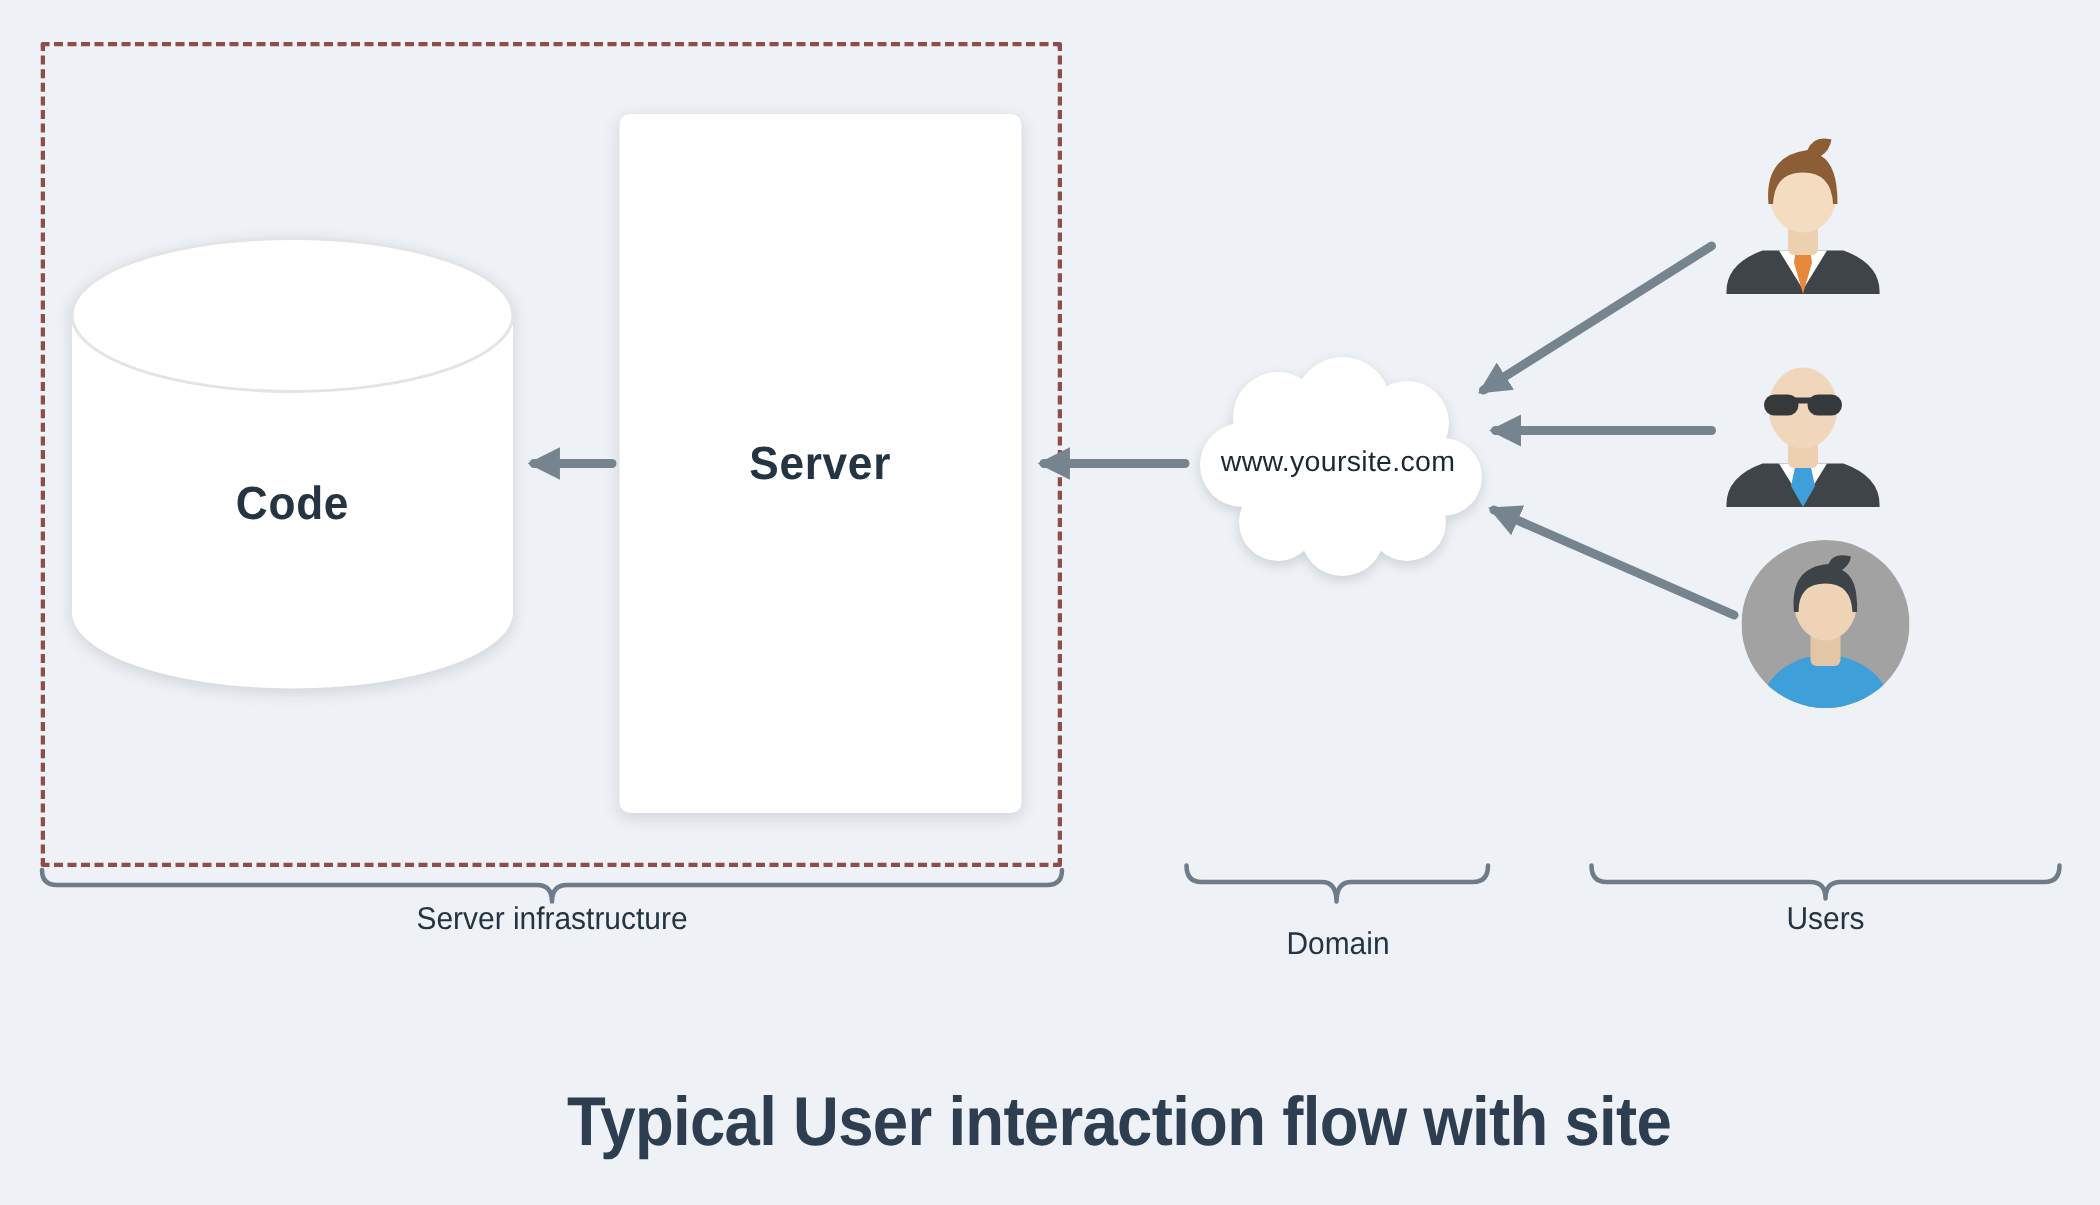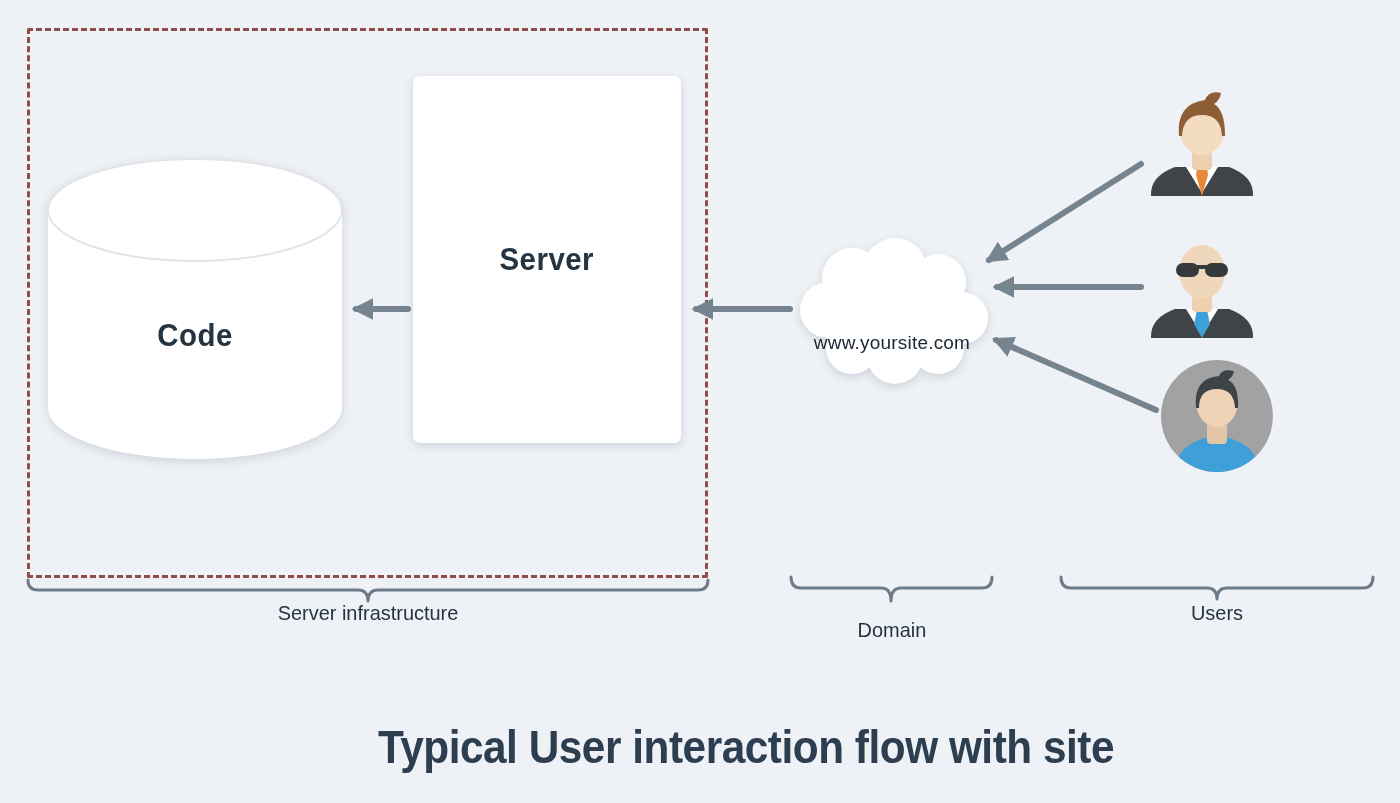--- a/index.html
+++ b/index.html
@@ -16,33 +16,33 @@
   .cylinder-svg{
     position:absolute;left:47px;top:158px;
     filter:drop-shadow(0 3px 5px rgba(130,140,155,.28));
   }
   .node-label{
     position:absolute;font-size:31px;font-weight:600;color:#243442;
     transform:scaleX(.95);letter-spacing:.5px;text-align:center;
   }
   .code-label{left:47px;top:318px;width:296px;}
   .server-box{
-    position:absolute;left:413px;top:76px;width:268px;height:367px;
+    position:absolute;left:413px;top:76px;width:268px;height:466px;
     background:#ffffff;border-radius:7px;
     box-shadow:0 3px 10px rgba(130,140,155,.28);
     display:flex;align-items:center;justify-content:center;
   }
   .server-box .node-label{position:static;}
   .cloud-svg{
     position:absolute;left:788px;top:228px;
     filter:drop-shadow(0 3px 4px rgba(130,140,155,.30));
   }
   .cloud-label{
     position:absolute;left:790px;top:298px;width:204px;text-align:center;
-    font-size:19px;font-weight:500;color:#1b2733;letter-spacing:.2px;margin-top:34px;
+    font-size:19px;font-weight:500;color:#1b2733;letter-spacing:.2px;
   }
   .overlay-svg{position:absolute;left:0;top:0;}
   .avatar-svg{position:absolute;}
   .group-label{
     position:absolute;transform:translateX(-50%) scaleX(.95);
     font-size:21px;font-weight:500;color:#243442;white-space:nowrap;
   }
   .main-title{
     position:absolute;left:0;right:0;top:720px;margin-left:92px;
     text-align:center;font-size:46px;font-weight:800;color:#2c3e50;

